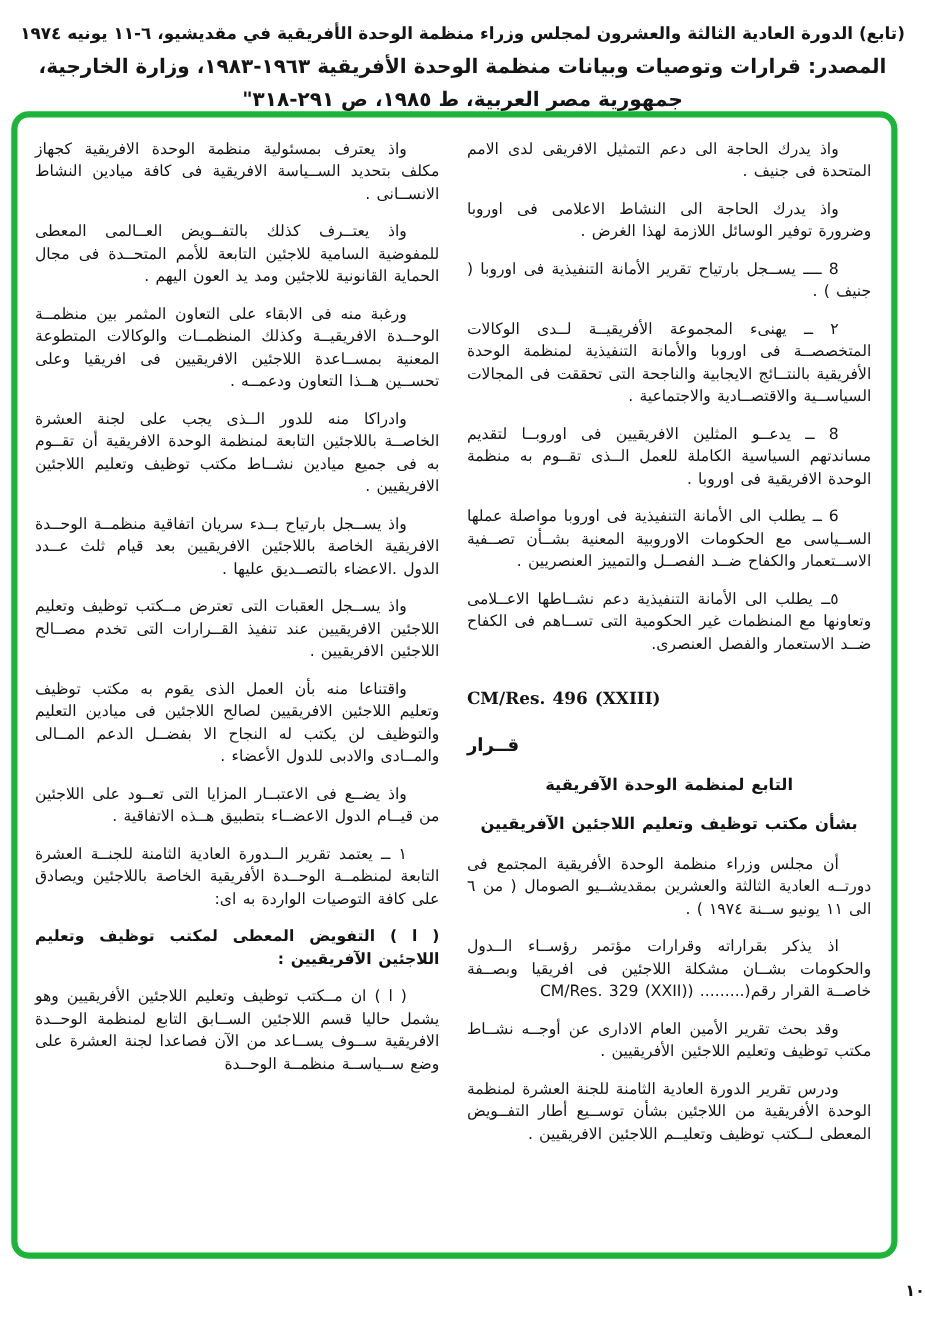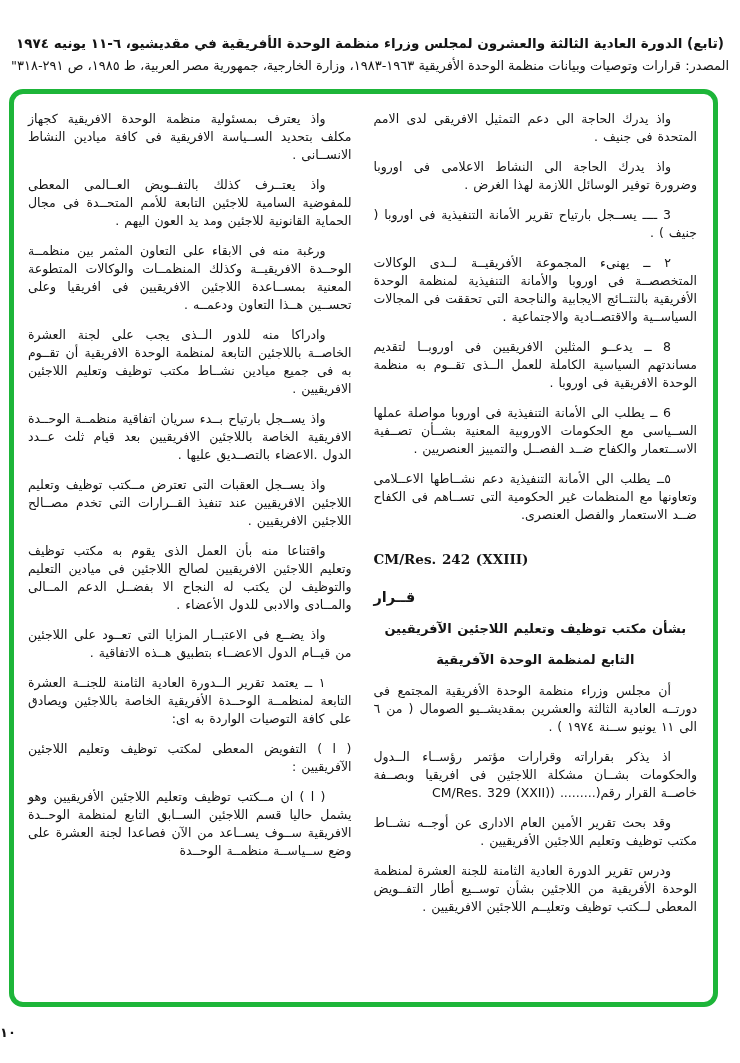--- a/index.html
+++ b/index.html
@@ -13,31 +13,31 @@
     height: 1063px;
     font-family: "DejaVu Sans", sans-serif;
     color: #141414;
     overflow: hidden;
   }
 
   
   .doc-header {
     direction: rtl;
     text-align: center;
-    padding-top: 33px;
+    padding-top: 17px;
   }
   .doc-header .hline1 {
     font-size: 13.5px;
     font-weight: bold;
     line-height: 1.6;
     letter-spacing: 0.1px;
   }
   .doc-header .hline2 {
-    font-size: 13px;
-    font-weight: normal;
+    font-size: 16px;
+    font-weight: bold;
     line-height: 1.7;
   }
 
   
   .content-box {
     position: absolute;
     left: 9px;
     top: 89px;
     width: 709px;
     height: 918px;
@@ -89,60 +89,60 @@
   }
   .heading-sub {
     direction: rtl;
     text-align: center;
     text-indent: 0;
     font-weight: bold;
     font-size: 13px;
     margin: 0 0 12px 0;
   }
   .bold-item {
-    font-weight: normal;
+    font-weight: bold;
     text-indent: 0;
   }
 
   
   .page-footer {
     position: absolute;
     left: 0;
     top: 1022px;
     width: 740px;
-    text-align: left;
+    text-align: right;
   }
   .page-number {
     font-size: 13px;
     font-weight: bold;
     direction: rtl;
   }
 </style>
 </head>
 <body>
 
 <div class="doc-header">
   <div class="hline1">(تابع) الدورة العادية الثالثة والعشرون لمجلس وزراء منظمة الوحدة الأفريقية في مقديشيو، ٦-١١ يونيه ١٩٧٤</div>
   <div class="hline2">المصدر: قرارات وتوصيات وبيانات منظمة الوحدة الأفريقية ١٩٦٣-١٩٨٣، وزارة الخارجية، جمهورية مصر العربية، ط ١٩٨٥، ص ٢٩١-٣١٨"</div>
 </div>
 
 <div class="content-box">
   <div class="columns">
     <div class="col" id="col-right">
         <p class="para">واذ يدرك الحاجة الى دعم التمثيل الافريقى لدى الامم المتحدة فى جنيف .</p>
         <p class="para">واذ يدرك الحاجة الى النشاط الاعلامى فى اوروبا وضرورة توفير الوسائل اللازمة لهذا الغرض .</p>
-        <p class="para">3 ــــ يســجل بارتياح تقرير الأمانة التنفيذية فى اوروبا ( جنيف ) .</p>
+        <p class="para">8 ــــ يســجل بارتياح تقرير الأمانة التنفيذية فى اوروبا ( جنيف ) .</p>
         <p class="para">٢ ــ يهنىء المجموعة الأفريقيــة لــدى الوكالات المتخصصــة فى اوروبا والأمانة التنفيذية لمنظمة الوحدة الأفريقية بالنتــائج الايجابية والناجحة التى تحققت فى المجالات السياســية والاقتصــادية والاجتماعية .</p>
         <p class="para">8 ــ يدعــو المثلين الافريقيين فى اوروبــا لتقديم مساندتهم السياسية الكاملة للعمل الــذى تقــوم به منظمة الوحدة الافريقية فى اوروبا .</p>
         <p class="para">6 ــ يطلب الى الأمانة التنفيذية فى اوروبا مواصلة عملها الســياسى مع الحكومات الاوروبية المعنية بشــأن تصــفية الاســتعمار والكفاح ضــد الفصــل والتمييز العنصريين .</p>
         <p class="para">٥ــ يطلب الى الأمانة التنفيذية دعم نشــاطها الاعــلامى وتعاونها مع المنظمات غير الحكومية التى تســاهم فى الكفاح ضــد الاستعمار والفصل العنصرى.</p>
-        <p class="para ref-code">CM/Res. 242 (XXIII)</p>
+        <p class="para ref-code">CM/Res. 496 (XXIII)</p>
         <p class="para heading-main">قــرار</p>
+        <p class="para heading-sub">التابع لمنظمة الوحدة الآفريقية</p>
         <p class="para heading-sub">بشأن مكتب توظيف وتعليم اللاجئين الآفريقيين</p>
-        <p class="para heading-sub">التابع لمنظمة الوحدة الآفريقية</p>
         <p class="para">أن مجلس وزراء منظمة الوحدة الأفريقية المجتمع فى دورتــه العادية الثالثة والعشرين بمقديشــيو الصومال ( من ٦ الى ١١ يونيو ســنة ١٩٧٤ ) .</p>
         <p class="para">اذ يذكر بقراراته وقرارات مؤتمر رؤســاء الــدول والحكومات بشــان مشكلة اللاجئين فى افريقيا وبصــفة خاصــة القرار رقم(......... (CM/Res. 329 (XXII)</p>
         <p class="para">وقد بحث تقرير الأمين العام الادارى عن أوجــه نشــاط مكتب توظيف وتعليم اللاجئين الأفريقيين .</p>
         <p class="para">ودرس تقرير الدورة العادية الثامنة للجنة العشرة لمنظمة الوحدة الأفريقية من اللاجئين بشأن توســيع أطار التفــويض المعطى لــكتب توظيف وتعليــم اللاجئين الافريقيين .</p>
       </div>
     <div class="col" id="col-left">
         <p class="para">واذ يعترف بمسئولية منظمة الوحدة الافريقية كجهاز مكلف بتحديد الســياسة الافريقية فى كافة ميادين النشاط الانســانى .</p>
         <p class="para">واذ يعتــرف كذلك بالتفــويض العــالمى المعطى للمفوضية السامية للاجئين التابعة للأمم المتحــدة فى مجال الحماية القانونية للاجئين ومد يد العون اليهم .</p>
         <p class="para">ورغبة منه فى الابقاء على التعاون المثمر بين منظمــة الوحــدة الافريقيــة وكذلك المنظمــات والوكالات المتطوعة المعنية بمســاعدة اللاجئين الافريقيين فى افريقيا وعلى تحســين هــذا التعاون ودعمــه .</p>
         <p class="para">وادراكا منه للدور الــذى يجب على لجنة العشرة الخاصــة باللاجئين التابعة لمنظمة الوحدة الافريقية أن تقــوم به فى جميع ميادين نشــاط مكتب توظيف وتعليم اللاجئين الافريقيين .</p>

